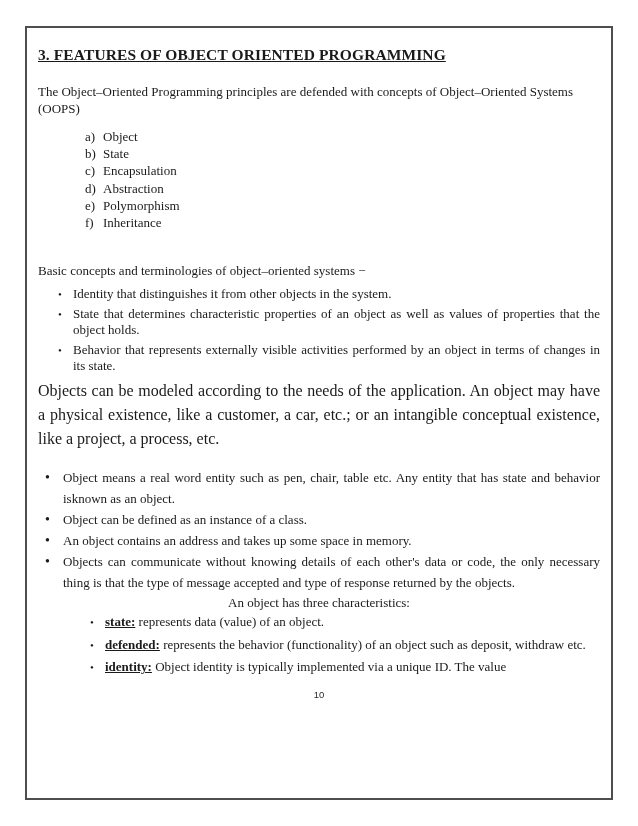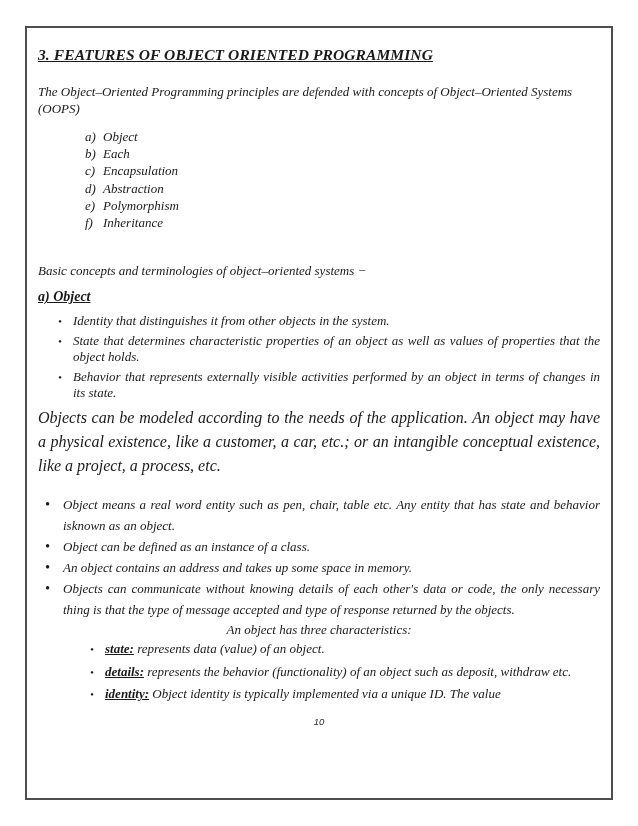--- a/index.html
+++ b/index.html
@@ -2,21 +2,21 @@
 <html><head>
 <meta charset="utf-8">
 <style>
   html,body { margin:0; padding:0; background:#ffffff; }
   body {
     width:638px; height:826px;
     font-family:"Liberation Serif", serif;
     color:#1a1a1a;
     -webkit-font-smoothing:antialiased;
   }
-  .canvas { position:relative; width:638px; height:826px; background:#ffffff; overflow:hidden;font-style:italic; }
+  .canvas { position:relative; width:638px; height:826px; background:#ffffff; overflow:hidden; }
   .sheet {
     position:absolute; left:25px; top:26px;
     width:588px; height:774px;
     box-sizing:border-box;
     border:2px solid #4e4e4e;
     padding:16px 11px 0 11px;
     background:#ffffff;
   }
   .doc-title {
     margin:2px 0 0 0;
@@ -74,21 +74,21 @@
 
     <p class="intro-par">The Object–Oriented Programming principles are defended with concepts of Object–Oriented Systems (OOPS)</p>
 
     <ol class="alpha-list">
       <li>
         <span class="marker">a)</span>
         <span class="txt">Object</span>
       </li>
       <li>
         <span class="marker">b)</span>
-        <span class="txt">Each</span>
+        <span class="txt">State</span>
       </li>
       <li>
         <span class="marker">c)</span>
         <span class="txt">Encapsulation</span>
       </li>
       <li>
         <span class="marker">d)</span>
         <span class="txt">Abstraction</span>
       </li>
       <li>
@@ -96,21 +96,20 @@
         <span class="txt">Polymorphism</span>
       </li>
       <li>
         <span class="marker">f)</span>
         <span class="txt">Inheritance</span>
       </li>
     </ol>
 
     <p class="basic-line">Basic concepts and terminologies of object–oriented systems −</p>
 
-    <h2 class="obj-heading">a) Object</h2>
 
 
     <ul class="dot-list props-list">
       <li>
         <span class="bullet">•</span>
         <span class="txt">Identity that distinguishes it from other objects in the system.</span>
       </li>
       <li>
         <span class="bullet">•</span>
         <span class="txt">State that determines characteristic properties of an object as well as values of properties that the object holds.</span>
@@ -144,21 +143,21 @@
 
     <p class="chars-intro">An object has three characteristics:</p>
 
     <ul class="dot-list chars-list">
       <li>
         <span class="bullet">•</span>
         <span class="txt"><span class="term">state:</span> <span>represents data (value) of an object.</span></span>
       </li>
       <li>
         <span class="bullet">•</span>
-        <span class="txt"><span class="term">details:</span> <span>represents the behavior (functionality) of an object such as deposit, withdraw etc.</span></span>
+        <span class="txt"><span class="term">defended:</span> <span>represents the behavior (functionality) of an object such as deposit, withdraw etc.</span></span>
       </li>
       <li>
         <span class="bullet">•</span>
         <span class="txt"><span class="term">identity:</span> <span>Object identity is typically implemented via a unique ID. The value</span></span>
       </li>
     </ul>
 
     <div class="page-number">10</div>
 
   </div>

